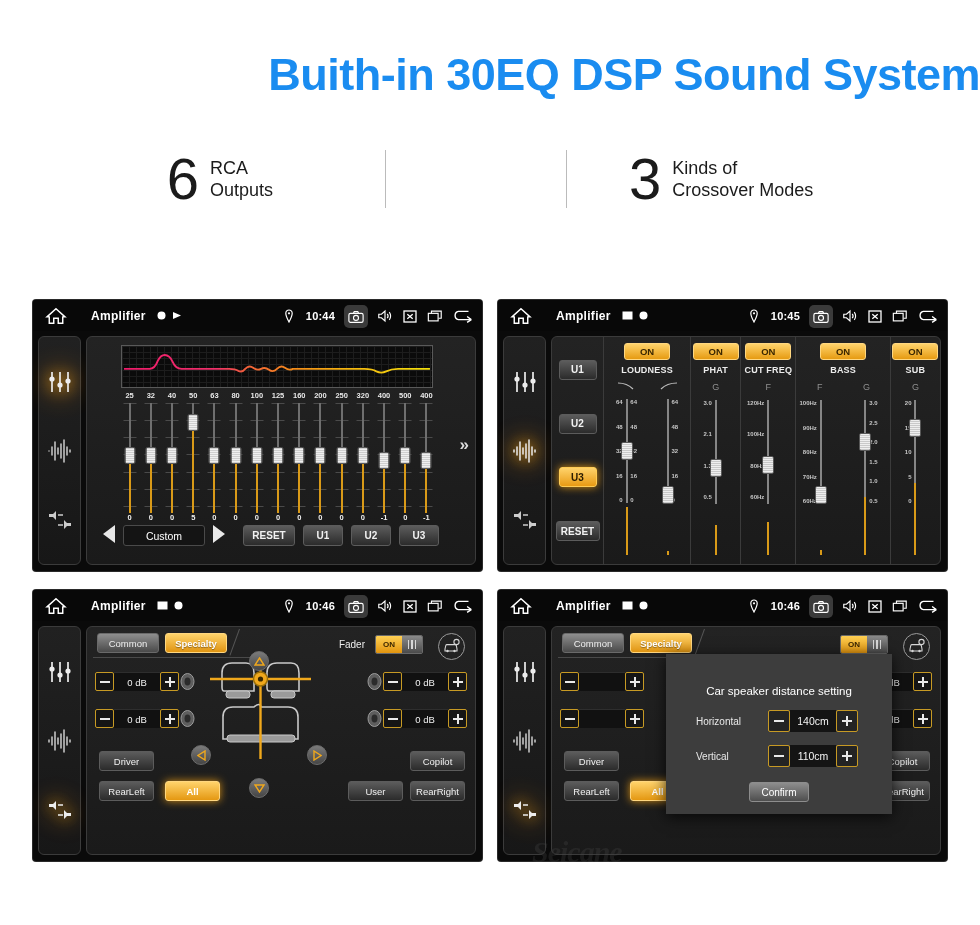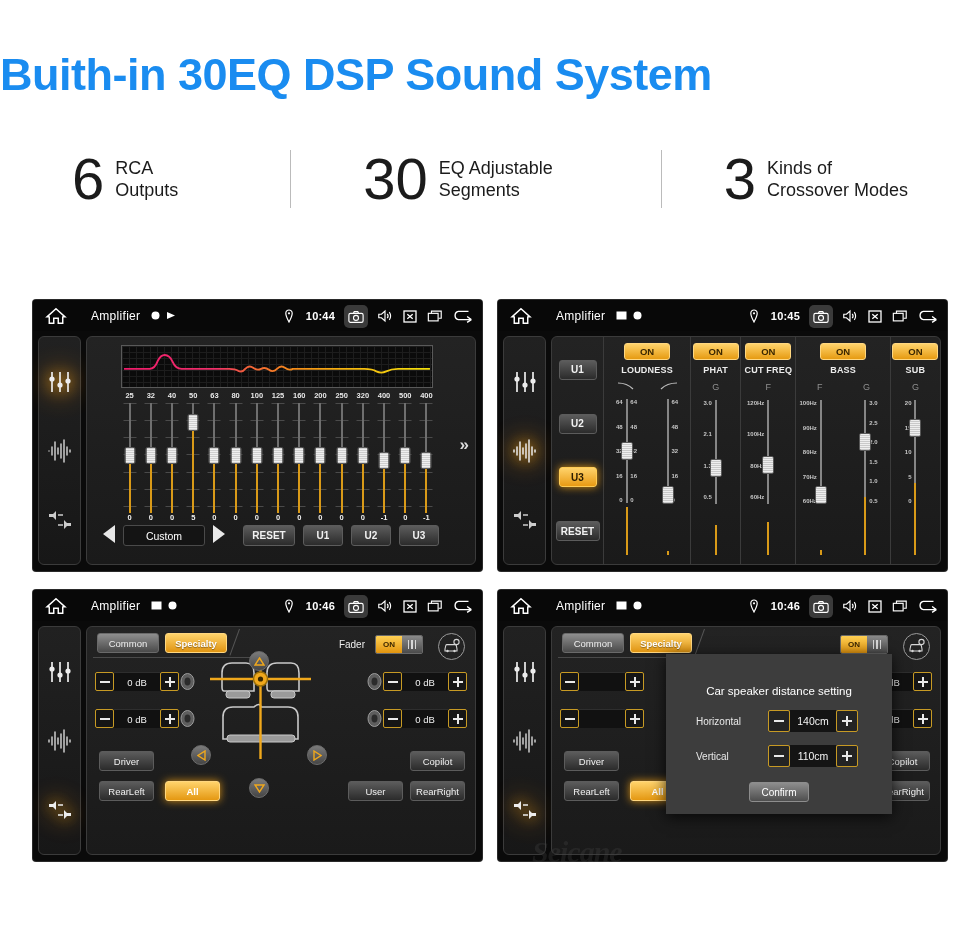--- a/index.html
+++ b/index.html
@@ -5,21 +5,21 @@
   * { box-sizing: border-box; margin: 0; padding: 0; }
   body {
     width: 980px; height: 925px;
     background: #ffffff;
     font-family: "Liberation Sans", sans-serif;
     overflow: hidden;
   }
 
   
   .hero-title {
-    text-align: left;
+    text-align: right;
     font-size: 45px;
     font-weight: bold;
     color: #1a8cf0;
     letter-spacing: -0.5px;
     padding-top: 52px;
     line-height: 1;
   }
   .stats-row {
     display: flex;
     align-items: center;
@@ -75,21 +75,21 @@
     height: 31px;
     background: #080808;
     display: flex;
     align-items: center;
     padding: 0 12px;
     position: relative;
     color: #ffffff;
   }
   .sb-home { width: 22px; height: 18px; }
   .sb-title {
-    font-size: 12px; font-weight: normal;
+    font-size: 12px; font-weight: bold;
     margin-left: 24px; letter-spacing: 0.3px;
   }
   .sb-mini { display: flex; gap: 6px; margin-left: 11px; align-items: center; }
   .sb-right {
     position: absolute; right: 8px; top: 0; height: 31px;
     display: flex; align-items: center; gap: 9px;
   }
   .sb-time { font-size: 11px; font-weight: bold; letter-spacing: 0.2px; }
   .sb-icon { width: 16px; height: 16px; display: block; }
   .cam-hl {
@@ -455,27 +455,20 @@
   <div class="stat">
     <div class="stat-num">6</div>
     <div class="stat-text">
       <div>RCA</div>
       <div>Outputs</div>
     </div>
   </div>
   <div class="sp-a"></div>
   <div class="stat-div"></div>
   <div class="sp-b"></div>
-  <div class="stat">
-    <div class="stat-num">30</div>
-    <div class="stat-text">
-      <div>EQ Adjustable</div>
-      <div>Segments</div>
-    </div>
-  </div>
   <div class="sp-c"></div>
   <div class="stat-div"></div>
   <div class="sp-d"></div>
   <div class="stat">
     <div class="stat-num">3</div>
     <div class="stat-text">
       <div>Kinds of</div>
       <div>Crossover Modes</div>
     </div>
   </div>

